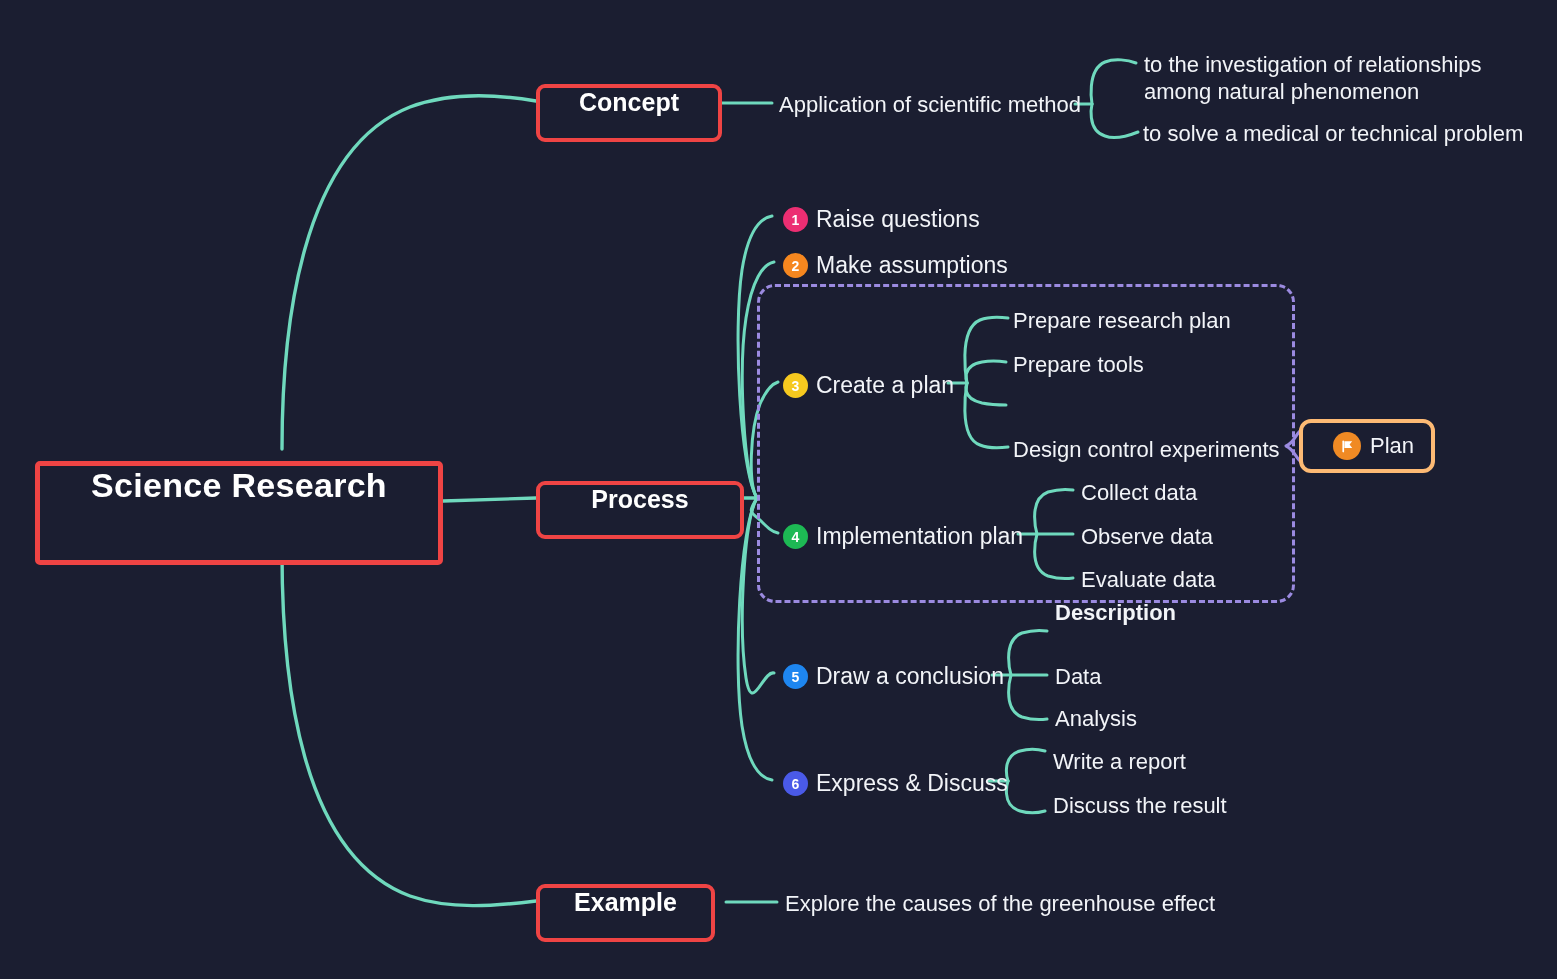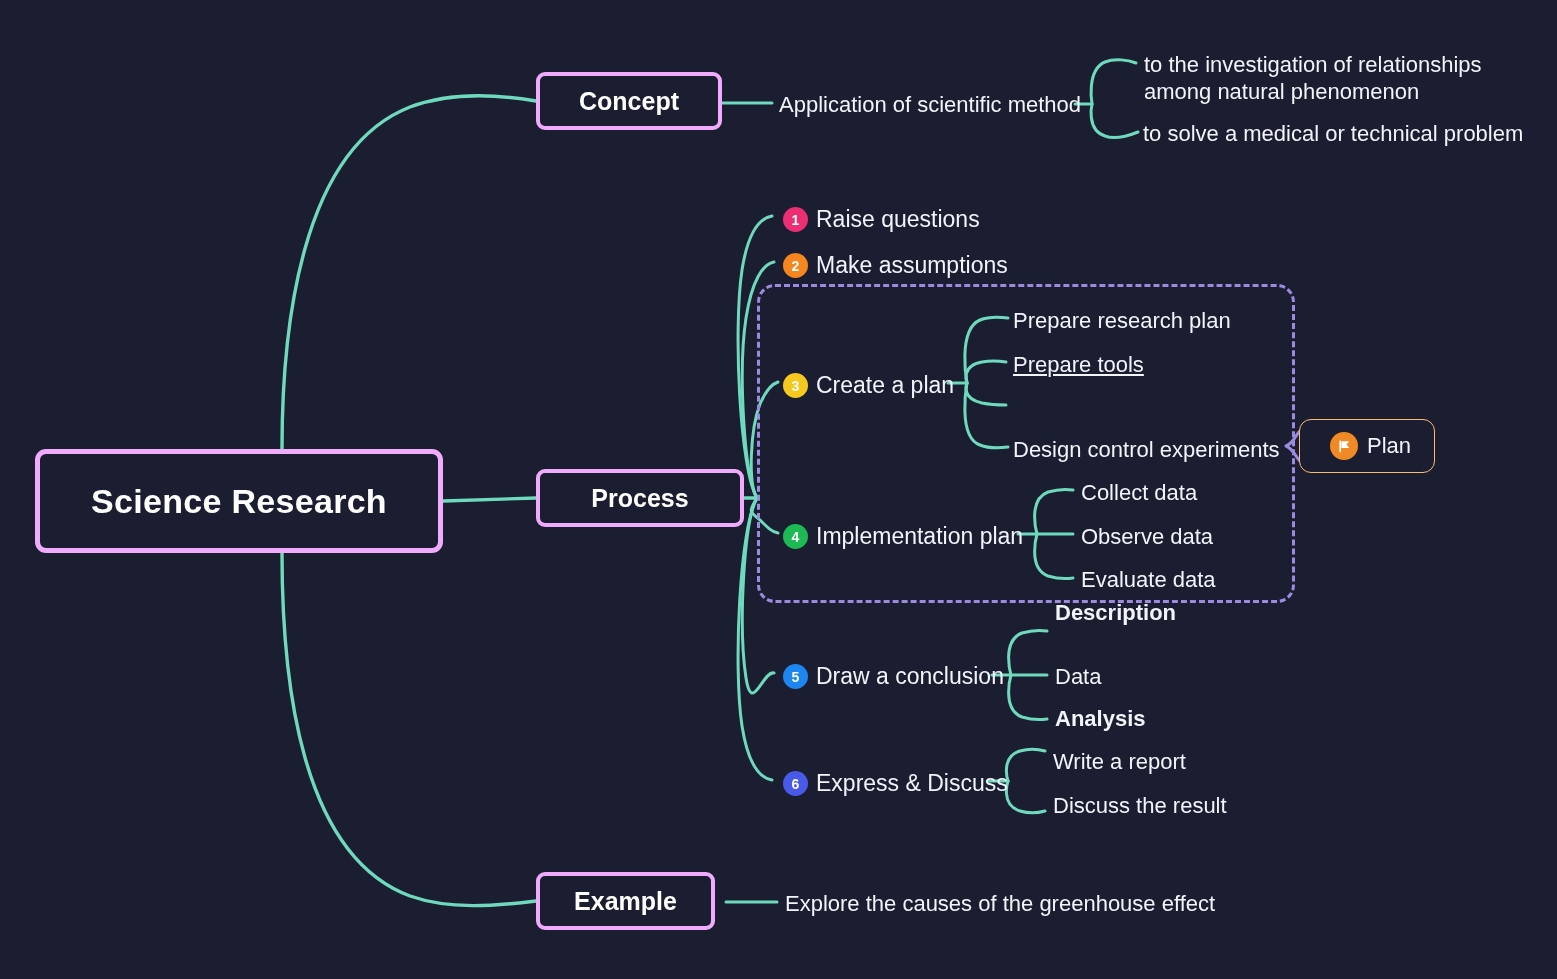--- a/index.html
+++ b/index.html
@@ -21,36 +21,37 @@
     width: 1557px;
     height: 979px;
     pointer-events: none;
   }
 
   
   .node {
     position: absolute;
     box-sizing: border-box;
     display: flex;
-    align-items: center;
+    align-items: flex-start;
     justify-content: center;
     color: #ffffff;
     background: #1b1e31;
-    border: 4px solid #f0abfc;
+    border: 4px solid #ef4444;
     border-radius: 9px;
     font-weight: bold;
     white-space: nowrap;
+    margin-top: 12px;
   }
   .node.root {
     left: 35px; top: 449px;
     width: 408px; height: 104px;
     font-size: 34px;
     letter-spacing: .3px;
     border-width: 5px;
-    border-radius: 11px;
+    border-radius: 5px;
   }
   .node.branch {
     height: 58px;
     font-size: 25px;
     border-radius: 9px;
     padding: 0 22px;
   }
   .node.concept  { left: 536px; top: 72px;  width: 186px; }
   .node.process  { left: 536px; top: 469px; width: 208px; }
   .node.example  { left: 536px; top: 872px; width: 179px; }
@@ -97,21 +98,21 @@
     border: 3px dashed #9b8ae0;
     border-radius: 18px;
   }
 
   
   #plan-callout {
     position: absolute;
     left: 1299px; top: 419px;
     width: 136px; height: 54px;
     box-sizing: border-box;
-    border: 1px solid #fdba74;
+    border: 4px solid #fdba74;
     border-radius: 12px;
     background: #1b1e31;
     display: flex;
     align-items: center;
     gap: 9px;
     padding-left: 30px;
   }
   #plan-callout .flag-badge {
     width: 28px; height: 28px;
     border-radius: 50%;
@@ -242,30 +243,30 @@
     <span class="num" style="background:#1e86f0;">5</span>
     <span class="txt">Draw a conclusion</span>
   </div>
 
   <div class="step" style="left:783px; top:770px;">
     <span class="num" style="background:#4a5ae8;">6</span>
     <span class="txt">Express &amp; Discuss</span>
   </div>
 
   <div class="leaf" style="left:1013px; top:308px;">Prepare research plan</div>
-  <div class="leaf" style="left:1013px; top:352px;text-decoration:underline;">Prepare tools</div>
+  <div class="leaf" style="left:1013px; top:352px;">Prepare tools</div>
   <div class="leaf" style="left:1013px; top:437px;">Design control experiments</div>
 
   <div class="leaf" style="left:1081px; top:480px;">Collect data</div>
   <div class="leaf" style="left:1081px; top:524px;">Observe data</div>
   <div class="leaf" style="left:1081px; top:567px;">Evaluate data</div>
 
   <div class="leaf" style="left:1055px; top:600px;font-weight:bold;">Description</div>
   <div class="leaf" style="left:1055px; top:664px;">Data</div>
-  <div class="leaf" style="left:1055px; top:706px;font-weight:bold;">Analysis</div>
+  <div class="leaf" style="left:1055px; top:706px;">Analysis</div>
 
   <div class="leaf" style="left:1053px; top:749px;">Write a report</div>
   <div class="leaf" style="left:1053px; top:793px;">Discuss the result</div>
 
   <div class="leaf" style="left:785px; top:891px;">Explore the causes of the greenhouse effect</div>
 
   <div id="plan-callout">
     <span class="flag-badge">
       <svg width="17" height="17" viewBox="0 0 17 17" xmlns="http://www.w3.org/2000/svg">
         <rect x="3.4" y="2.6" width="1.7" height="11.8" rx="0.8" fill="#ffffff"></rect>

